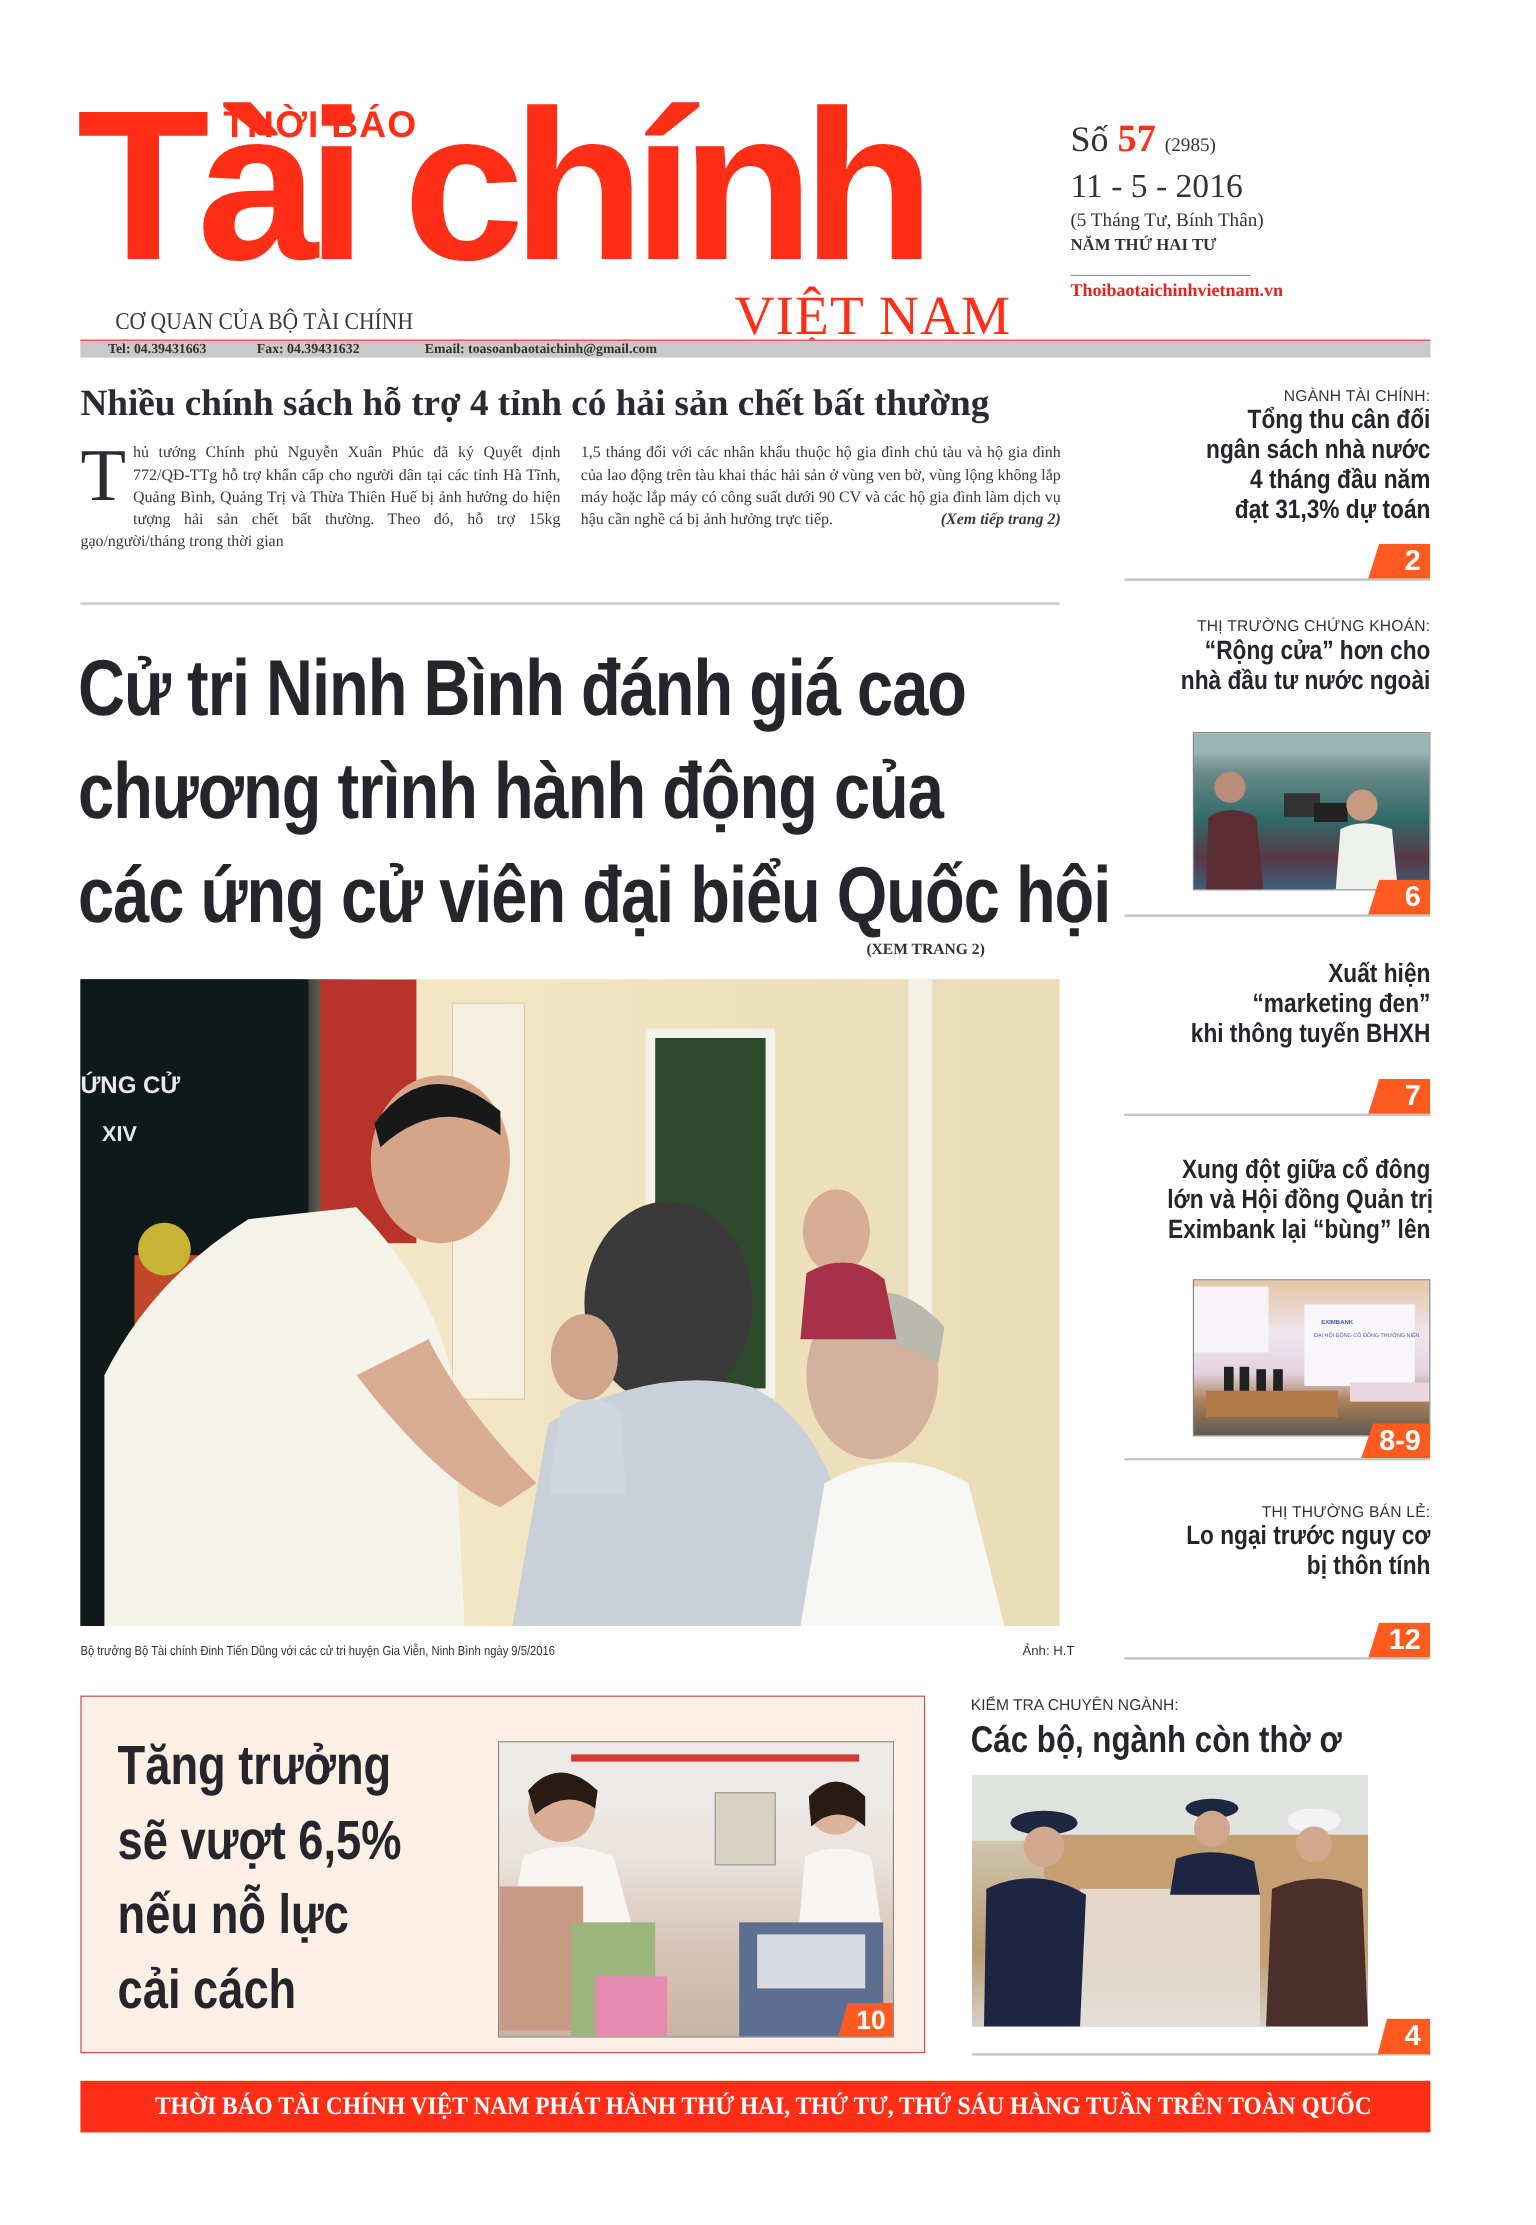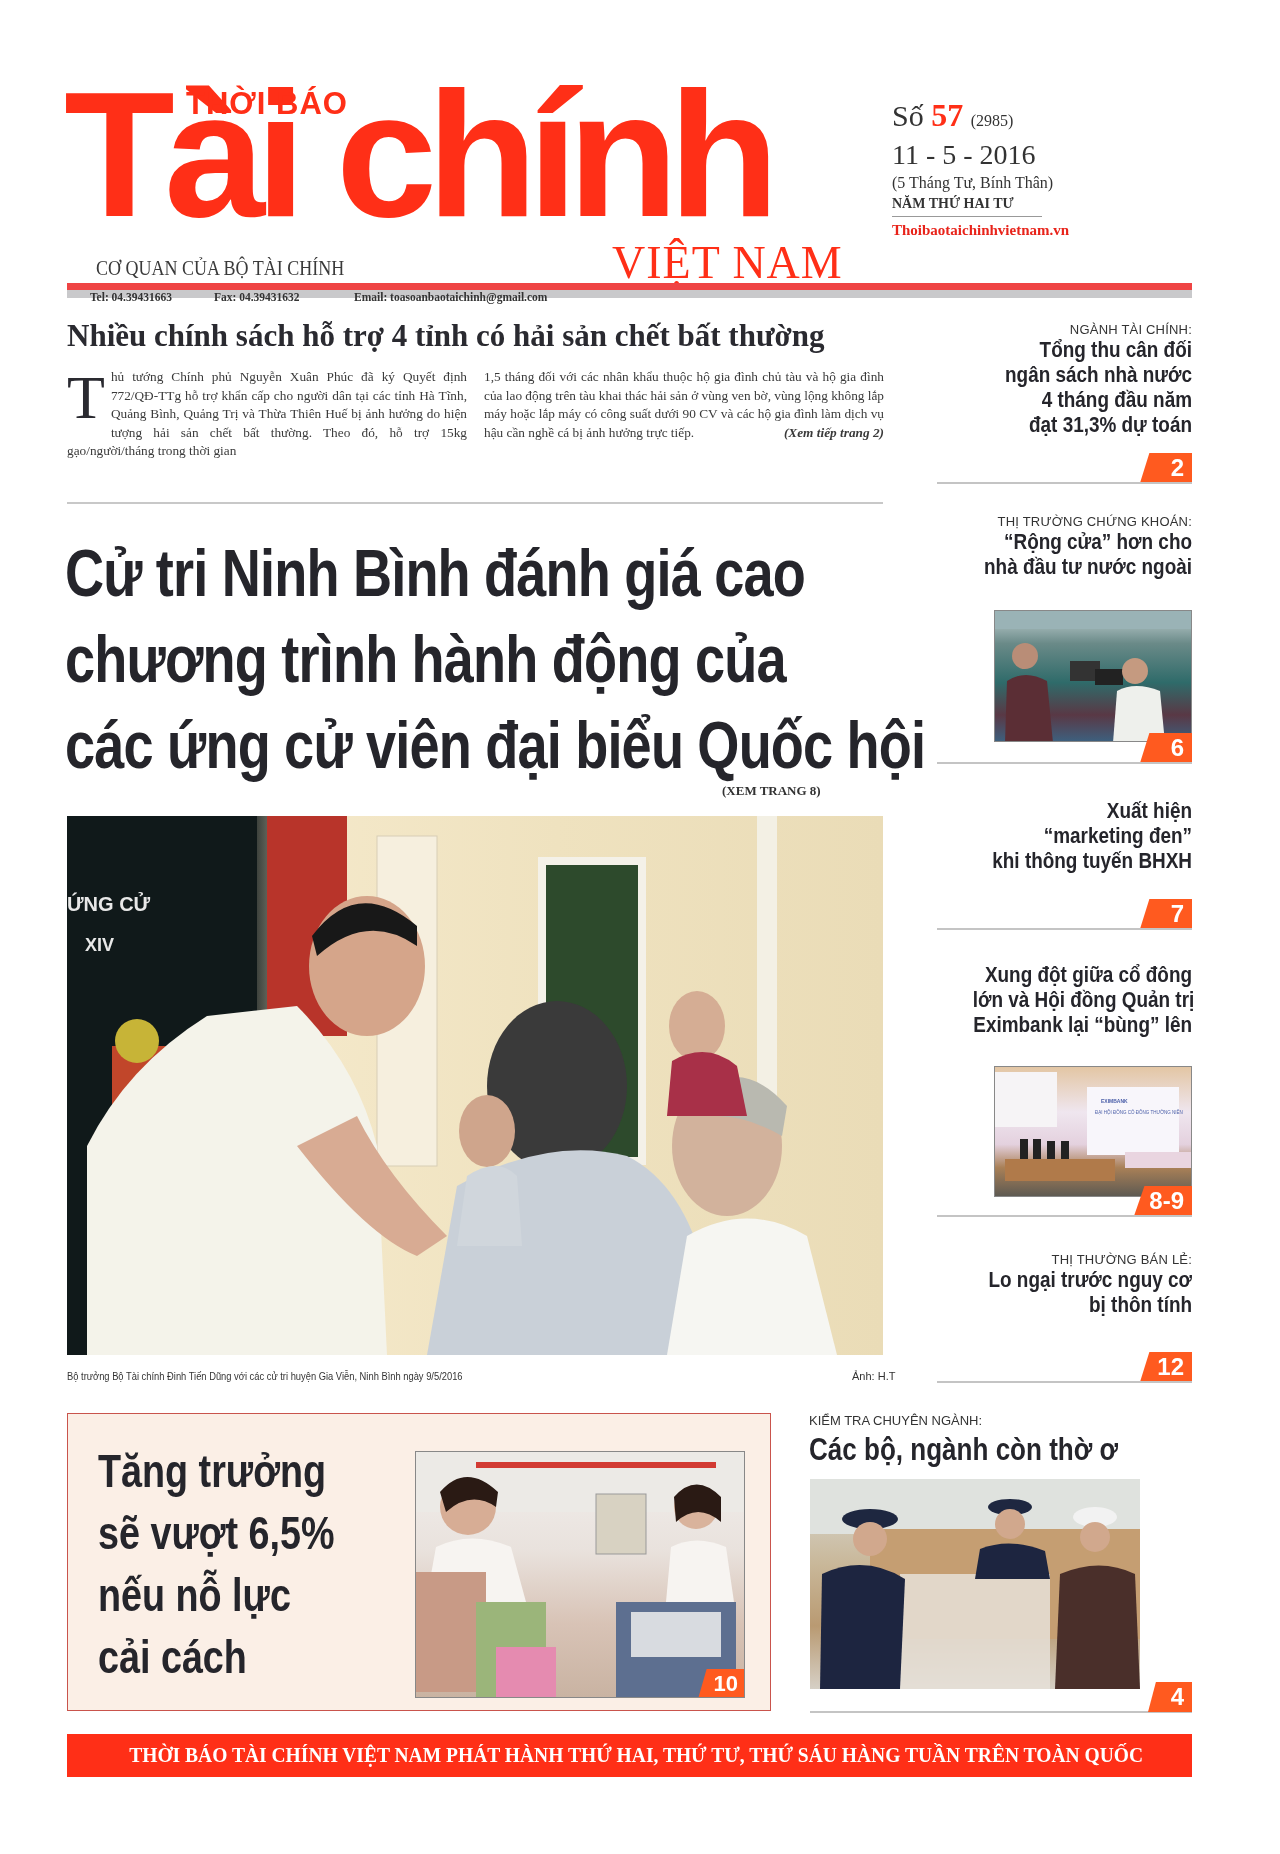--- a/index.html
+++ b/index.html
@@ -4,31 +4,31 @@
 <style>
   * { box-sizing: border-box; margin: 0; padding: 0; }
   html, body { width: 1280px; height: 1854px; background: #ffffff; overflow: hidden; }
   body { position: relative; font-family: "Liberation Serif", serif; color: #2a2a30; }
 
   
   .logo-big { position: absolute; left: 64px; top: 66px; font-family: "Liberation Sans", sans-serif; font-weight: 900; color: #ff2f17; font-size: 178px; line-height: 178px; letter-spacing: -10px; transform: scaleX(1.02); transform-origin: left top; }
   .logo-thoibao { position: absolute; left: 186px; top: 86px; font-family: "Liberation Sans", sans-serif; font-weight: 900; color: #ff2f17; font-size: 31px; letter-spacing: 1px; }
   .logo-vietnam { position: absolute; left: 612px; top: 236px; font-family: "Liberation Serif", serif; color: #ff2f17; font-size: 46px; letter-spacing: 1px; }
   .logo-coquan { position: absolute; left: 96px; top: 257px; font-family: "Liberation Serif", serif; color: #3a3a3a; font-size: 20px; transform: scaleX(0.9); transform-origin: left top; }
-  .contact-band { position: absolute; left: 67px; top: 283px; width: 1125px; height: 15px; background: #c9c9cb; border-top: 7px solid #ef4444; }
+  .contact-band { position: absolute; left: 67px; top: 283px; width: 1125px; height: 15px; background: #c9c9cb; border-top: 1px solid #ef4444; }
   .contact-band span { position: absolute; top: 0; font-family: "Liberation Serif", serif; font-weight: bold; font-size: 11.5px; line-height: 15px; color: #333; }
 
   .issue { position: absolute; right: 88px; top: 98px; text-align: left; width: 300px; color: #333; }
   .issue .so { font-size: 30px; line-height: 34px; }
   .issue .so .num { color: #ff2f17; font-weight: bold; font-size: 32px; }
   .issue .so .paren { font-size: 16px; }
   .issue .day { font-style: italic; font-size: 28px; line-height: 34px; }
   .issue .date { font-size: 28px; line-height: 34px; }
   .issue .lunar { font-size: 16px; line-height: 22px; }
-  .issue .year { font-weight: bold; font-size: 14px; line-height: 20px; border-bottom: 1px solid #999; display: inline-block; padding-bottom: 2px; width: 150px; }
+  .issue .year { font-weight: bold; font-size: 14px; line-height: 20px; border-bottom: 1px solid #999; display: inline-block; padding-bottom: 14px; width: 150px; }
   .issue .site { color: #e8231a; font-weight: bold; font-size: 15px; line-height: 26px; }
 
   
   .top-title { position: absolute; left: 67px; top: 318px; font-family: "Liberation Serif", serif; font-weight: bold; font-size: 31px; color: #2a2a30; white-space: nowrap; }
   .top-body { position: absolute; top: 368px; width: 400px; font-size: 13.3px; line-height: 18.6px; text-align: justify; color: #3a3a3a; }
   .dropcap { float: left; font-size: 62px; line-height: 54px; margin: 2px 6px 0 0; color: #2a2a30; }
   .more { font-style: italic; font-weight: bold; float: right; }
   .sep-left { position: absolute; left: 67px; top: 502px; width: 816px; height: 2px; background: #c8c8c8; }
 
   
@@ -95,21 +95,21 @@
   <span>1,5 tháng đối với các nhân khẩu thuộc hộ gia đình chủ tàu và hộ gia đình của lao động trên tàu khai thác hải sản ở vùng ven bờ, vùng lộng không lắp máy hoặc lắp máy có công suất dưới 90 CV và các hộ gia đình làm dịch vụ hậu cần nghề cá bị ảnh hưởng trực tiếp.</span>
   <span class="more">(Xem tiếp trang 2)</span>
 </div>
 <div class="sep-left"></div>
 
 <div class="main-head">
   <div>Cử tri Ninh Bình đánh giá cao</div>
   <div>chương trình hành động của</div>
   <div>các ứng cử viên đại biểu Quốc hội</div>
 </div>
-<div class="xem-trang">(XEM TRANG 8)</div>
+<div class="xem-trang">(XEM TRANG 2)</div>
 
 <div class="main-photo">
   <svg width="816" height="539" viewBox="0 0 816 539">
     <rect x="0" y="0" width="190" height="539" fill="#10191a"></rect>
     <rect x="200" y="0" width="80" height="220" fill="#b8342a"></rect>
     <rect x="310" y="20" width="60" height="330" fill="#f6efde" stroke="#d8ceb5"></rect>
     <rect x="475" y="45" width="100" height="300" fill="#2d4a2c" stroke="#f4f1e8" stroke-width="8"></rect>
     <rect x="690" y="0" width="20" height="300" fill="#f3f0e4"></rect>
     <rect x="45" y="230" width="60" height="150" fill="#c1462a"></rect>
     <circle cx="70" cy="225" r="22" fill="#c7b437"></circle>

